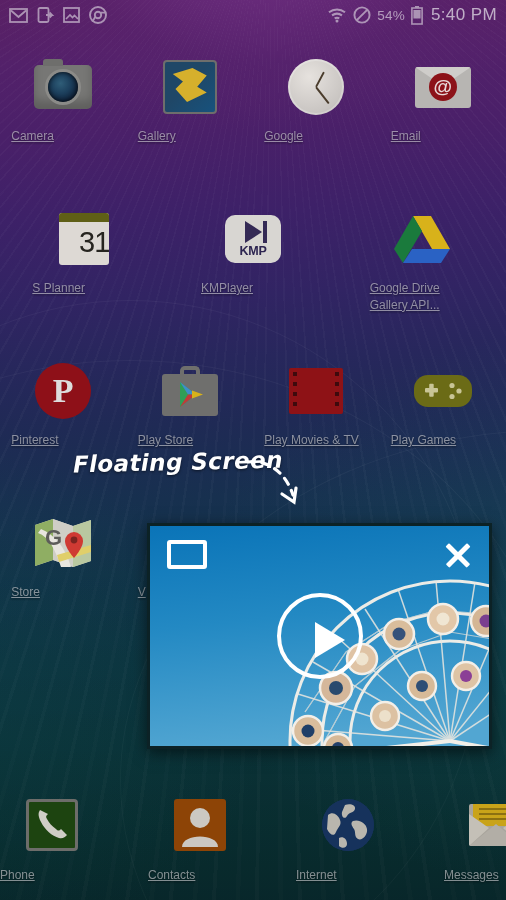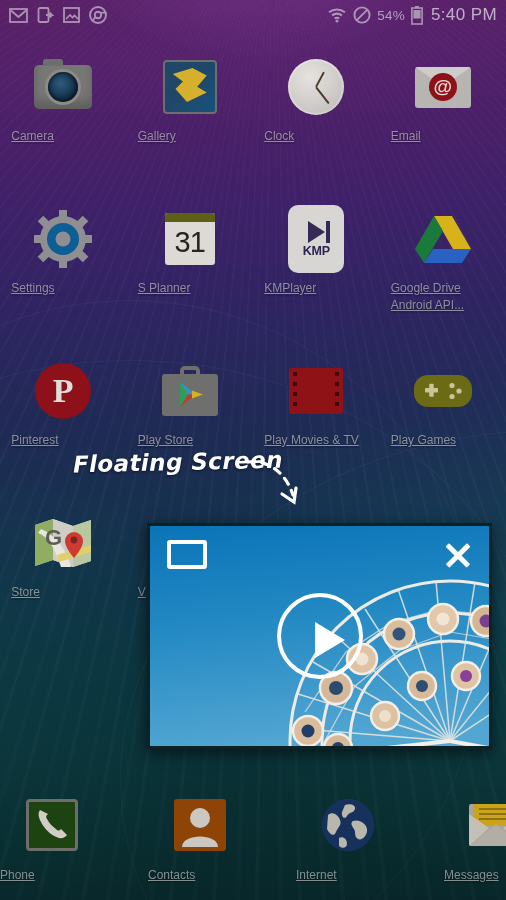--- a/index.html
+++ b/index.html
@@ -102,24 +102,24 @@
   .ic-gallery::before{content:"";position:absolute;top:6px;left:8px;width:34px;height:34px;
     background:#d6b02c;clip-path:polygon(58% 0,100% 22%,72% 55%,100% 72%,42% 100%,8% 62%,30% 40%,0 18%);}
   .ic-clock{width:56px;height:56px;border-radius:50%;background:radial-gradient(circle at 38% 32%,#e6e2de 0%,#c9c5c2 70%,#a9a5a2 100%);
     position:relative;box-shadow:inset 0 0 0 2px rgba(255,255,255,.25);}
   .ic-clock .h{position:absolute;left:50%;top:50%;background:#4a3c2c;transform-origin:0 50%;border-radius:1px;}
   .ic-email{width:56px;height:41px;background:#b7b5b2;border-radius:3px;position:relative;overflow:hidden;}
   .ic-email::before{content:"";position:absolute;top:0;left:0;width:0;height:0;border-left:28px solid transparent;border-right:28px solid transparent;border-top:19px solid #cfcdca;}
   .ic-email .at{position:absolute;left:50%;top:50%;transform:translate(-50%,-50%);width:28px;height:28px;border-radius:50%;
     background:#8c1218;color:#e8d8d8;font-size:19px;font-weight:bold;display:flex;align-items:center;justify-content:center;}
   .ic-planner{width:50px;height:52px;background:#ddd9d4;border-radius:3px;position:relative;overflow:hidden;
-    display:flex;align-items:center;justify-content:center;}
+    display:flex;align-items:center;justify-content:flex-end;}
   .ic-planner .top{position:absolute;top:0;left:0;right:0;height:9px;background:#5f5f16;}
   .ic-planner .d{font-size:29px;color:#26241f;font-weight:500;margin-top:6px;letter-spacing:-1px;}
-  .ic-kmp{width:56px;height:68px;border-radius:10px;background:#d8d6d2;display:flex;flex-direction:column;
+  .ic-kmp{width:56px;height:48px;border-radius:10px;background:#d8d6d2;display:flex;flex-direction:column;
     align-items:center;justify-content:center;gap:1px;}
   .ic-kmp .tri{width:0;height:0;border-left:17px solid #342a55;border-top:11px solid transparent;border-bottom:11px solid transparent;position:relative;}
   .ic-kmp .tri::after{content:"";position:absolute;left:1px;top:-11px;width:4px;height:22px;background:#342a55;}
   .ic-kmp .t{font-size:12.5px;font-weight:bold;color:#2d2550;letter-spacing:-.3px;}
   .ic-drive{width:58px;height:50px;position:relative;}
   .ic-pin{width:56px;height:56px;border-radius:50%;background:#8e1018;display:flex;align-items:center;justify-content:center;
     color:#ddd;font-size:34px;font-weight:bold;font-family:"Liberation Serif",serif;}
   .ic-store{width:56px;height:50px;position:relative;}
   .ic-store .bag{position:absolute;bottom:0;left:0;width:56px;height:42px;background:#6f6f6d;border-radius:3px;}
   .ic-store .handle{position:absolute;top:0;left:18px;width:20px;height:14px;border:4px solid #6f6f6d;border-bottom:none;border-radius:5px 5px 0 0;}
@@ -250,55 +250,33 @@
         </div>
       <div class="lbl">Gallery</div>
     </div>
     <div class="cell">
       <div class="iconwrap">
         <div class="ic-clock">
           <div class="h" style="width:17px;height:2px;transform:rotate(-62deg);margin-top:-1px;"></div>
           <div class="h" style="width:21px;height:2px;transform:rotate(52deg);margin-top:-1px;"></div>
         </div>
       </div>
-      <div class="lbl">Clock</div>
+      <div class="lbl">Google</div>
     </div>
     <div class="cell">
       <div class="iconwrap">
         <div class="ic-email">
             <span class="at">@</span>
           </div>
       </div>
       <div class="lbl">Email</div>
     </div>
   </div>
 
   <div class="row">
-    <div class="cell">
-      <div class="iconwrap">
-        <svg width="58" height="58" viewBox="0 0 58 58">
-          <g fill="#8e8e93">
-            <circle cx="29" cy="29" r="23"></circle>
-            <g>
-              <rect x="25" y="0" width="8" height="10"></rect>
-                <rect x="25" y="48" width="8" height="10"></rect>
-              <rect x="0" y="25" width="10" height="8"></rect>
-                <rect x="48" y="25" width="10" height="8"></rect>
-              <rect x="6" y="7" width="8" height="10" transform="rotate(-45 10 12)"></rect>
-              <rect x="44" y="41" width="8" height="10" transform="rotate(-45 48 46)"></rect>
-              <rect x="44" y="7" width="8" height="10" transform="rotate(45 48 12)"></rect>
-              <rect x="6" y="41" width="8" height="10" transform="rotate(45 10 46)"></rect>
-            </g>
-          </g>
-          <circle cx="29" cy="29" r="16" fill="#0d5e94"></circle>
-          <circle cx="29" cy="29" r="7.5" fill="#8e8e93"></circle>
-        </svg>
-      </div>
-      <div class="lbl">Settings</div>
-    </div>
     <div class="cell">
       <div class="iconwrap">
         <div class="ic-planner">
           <div class="top"></div>
           <div class="d">31</div>
         </div>
       </div>
       <div class="lbl">S Planner</div>
     </div>
     <div class="cell">
@@ -311,21 +289,21 @@
       <div class="lbl">KMPlayer</div>
     </div>
     <div class="cell">
       <div class="iconwrap">
         <svg class="ic-drive" viewBox="0 0 58 50">
           <path d="M20 2 L38 2 L57 35 L39 35 Z" fill="#d8b21a"></path>
           <path d="M20 2 L1 35 L10 49 L29 17 Z" fill="#1a7a3c"></path>
           <path d="M10 49 L48 49 L57 35 L19 35 Z" fill="#2a62c4"></path>
         </svg>
       </div>
-      <div class="lbl two">Google Drive Android API...</div>
+      <div class="lbl two">Google Drive Gallery API...</div>
     </div>
   </div>
 
   <div class="row">
     <div class="cell">
       <div class="iconwrap">
         <div class="ic-pin">P</div>
       </div>
       <div class="lbl">Pinterest</div>
     </div>

